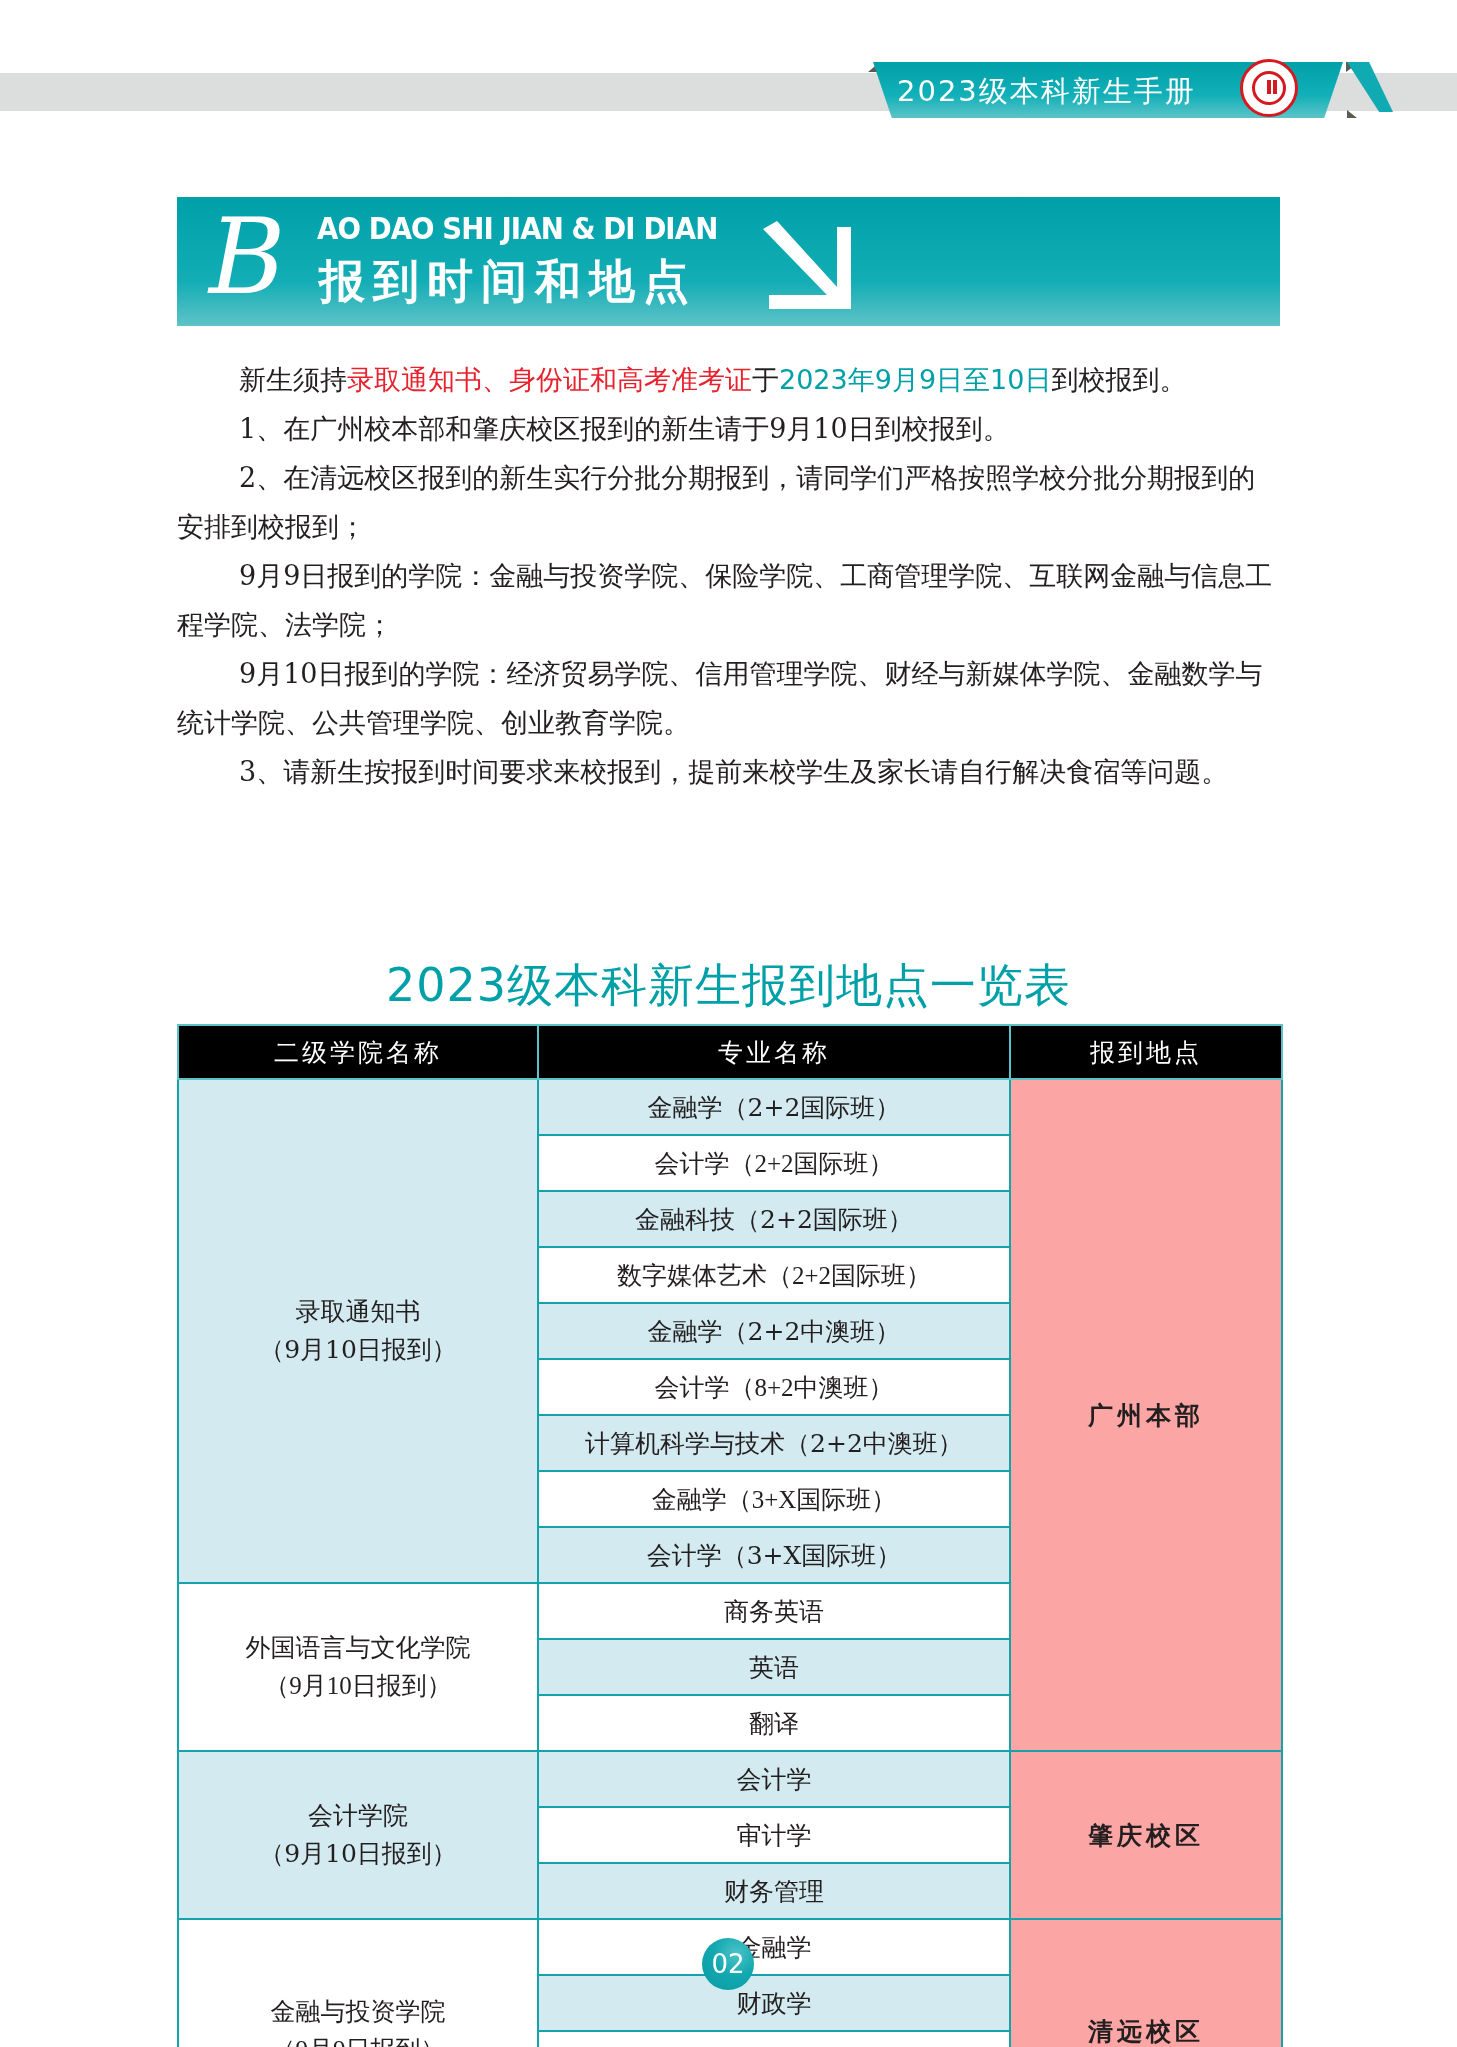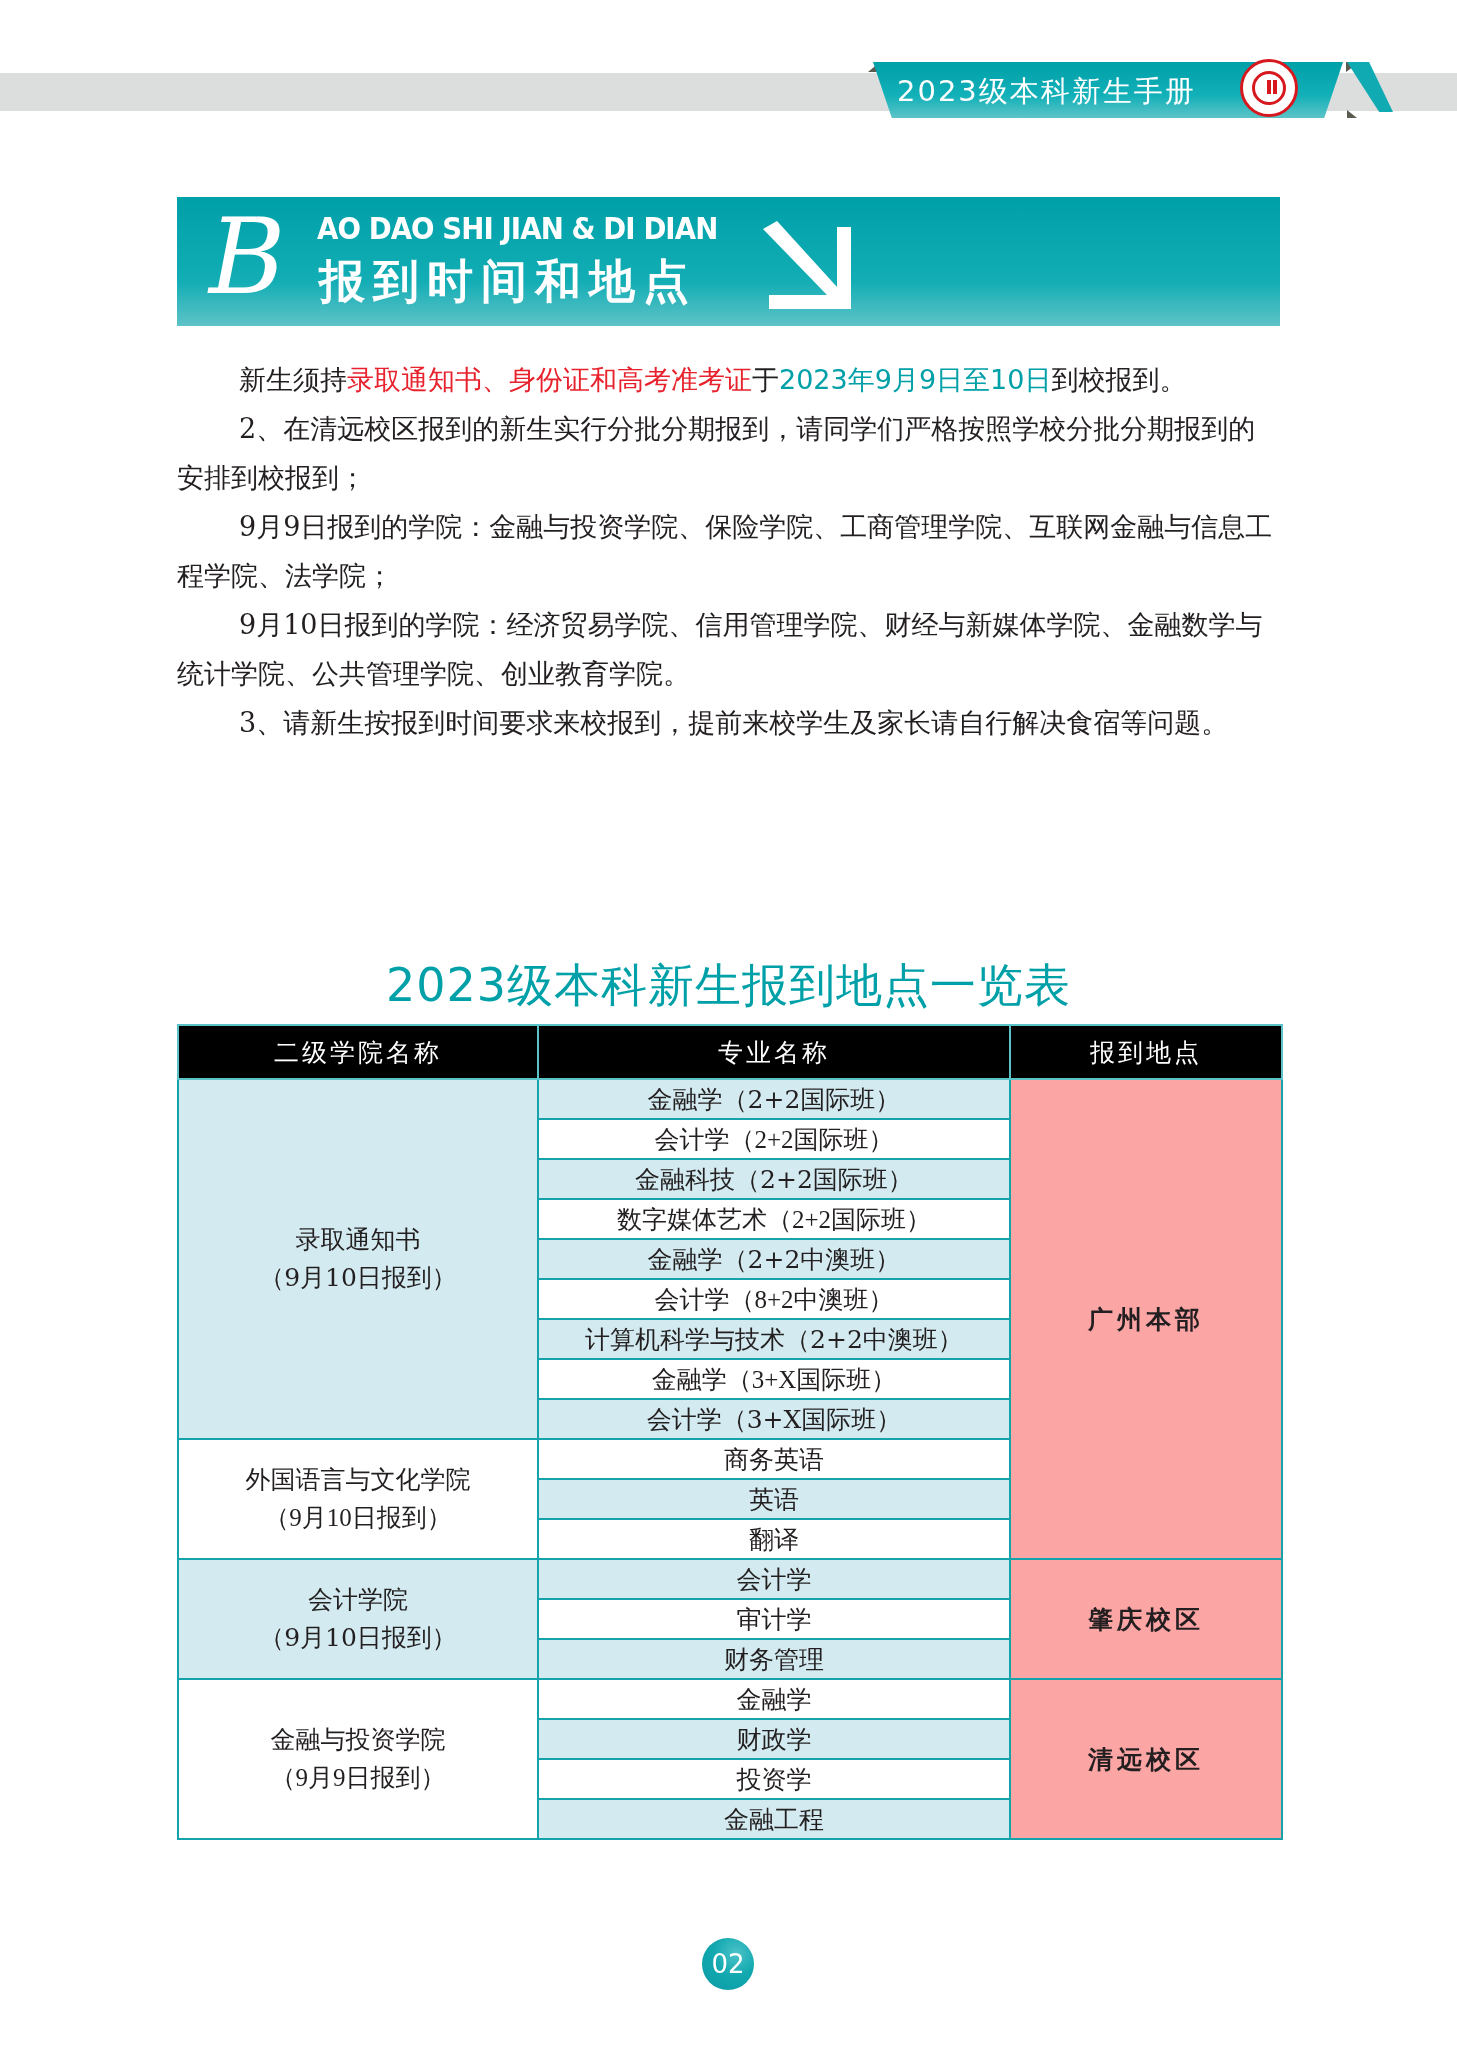--- a/index.html
+++ b/index.html
@@ -37,21 +37,21 @@
   .para p { margin:0; }
   .indent { text-indent:62px; }
   .red { color:#e8222d;text-align:right; }
   .teal { color:#00a0a8; font-family:"DejaVu Sans","Liberation Sans",sans-serif; }
 
   .tbl-title { position:absolute; left:177px; width:1103px; top:955px; text-align:center;
             font-family:"DejaVu Sans","Liberation Sans",sans-serif; font-size:46px; color:#00a0a8; letter-spacing:1px; }
   table.loc { position:absolute; left:177px; top:1024px; width:1104px; border-collapse:collapse; table-layout:fixed; }
   table.loc th { background:#000000; color:#fff; height:50px; font-family:"DejaVu Sans","Liberation Sans",sans-serif;
             font-weight:normal; font-size:25px; letter-spacing:3px; border:2px solid #5bc3c7; }
-  table.loc td { border:2px solid #14a3ab; text-align:center; font-size:25px; height:38px; padding:0; }
+  table.loc td { border:2px solid #14a3ab; text-align:center; font-size:25px; height:38px; padding:8px; }
   td.col-college { background:#d3ebf0; line-height:38px; }
   td.col-college.white, td.white { background:#ffffff;font-family:Liberation Serif, serif; }
   td.shade { background:#d3ebf0; }
   td.col-loc { background:#fca5a5; font-family:Liberation Sans, sans-serif; font-weight:bold; font-size:25px; letter-spacing:4px; }
 
   .pagenum { position:absolute; left:702px; top:1938px; width:52px; height:52px; border-radius:50%;
             background:radial-gradient(circle at 65% 30%,#4cc3c8 0%,#12a8b0 45%,#0a9aa2 100%);
             color:#fff; font-family:"DejaVu Sans","Liberation Sans",sans-serif; font-size:26px; text-align:center; line-height:52px; }
 </style>
 </head>
@@ -74,20 +74,21 @@
   <div class="banner-b">B</div>
   <div class="banner-en">AO DAO SHI JIAN &amp; DI DIAN</div>
   <div class="banner-zh">报到时间和地点</div>
   <svg class="banner-arrow" viewBox="0 0 90 90">
     <polygon points="0,8 14,0 74,66 74,6 88,6 88,88 6,88 6,74 64,74" fill="#ffffff"></polygon>
   </svg>
 </div>
 
 <div class="para" style="top:355px;">
   <p class="indent"><span>新生须持</span><span class="red">录取通知书、身份证和高考准考证</span><span>于</span><span class="teal">2023年9月9日至10日</span><span>到校报到。</span></p>
+  <p class="indent">1、在广州校本部和肇庆校区报到的新生请于9月10日到校报到。</p>
   <p class="indent">2、在清远校区报到的新生实行分批分期报到，请同学们严格按照学校分批分期报到的安排到校报到；</p>
   <p class="indent">9月9日报到的学院：金融与投资学院、保险学院、工商管理学院、互联网金融与信息工程学院、法学院；</p>
   <p class="indent">9月10日报到的学院：经济贸易学院、信用管理学院、财经与新媒体学院、金融数学与统计学院、公共管理学院、创业教育学院。</p>
   <p class="indent">3、请新生按报到时间要求来校报到，提前来校学生及家长请自行解决食宿等问题。</p>
 </div>
 
 <div class="tbl-title">2023级本科新生报到地点一览表</div>
 
 <table class="loc">
   <colgroup>

